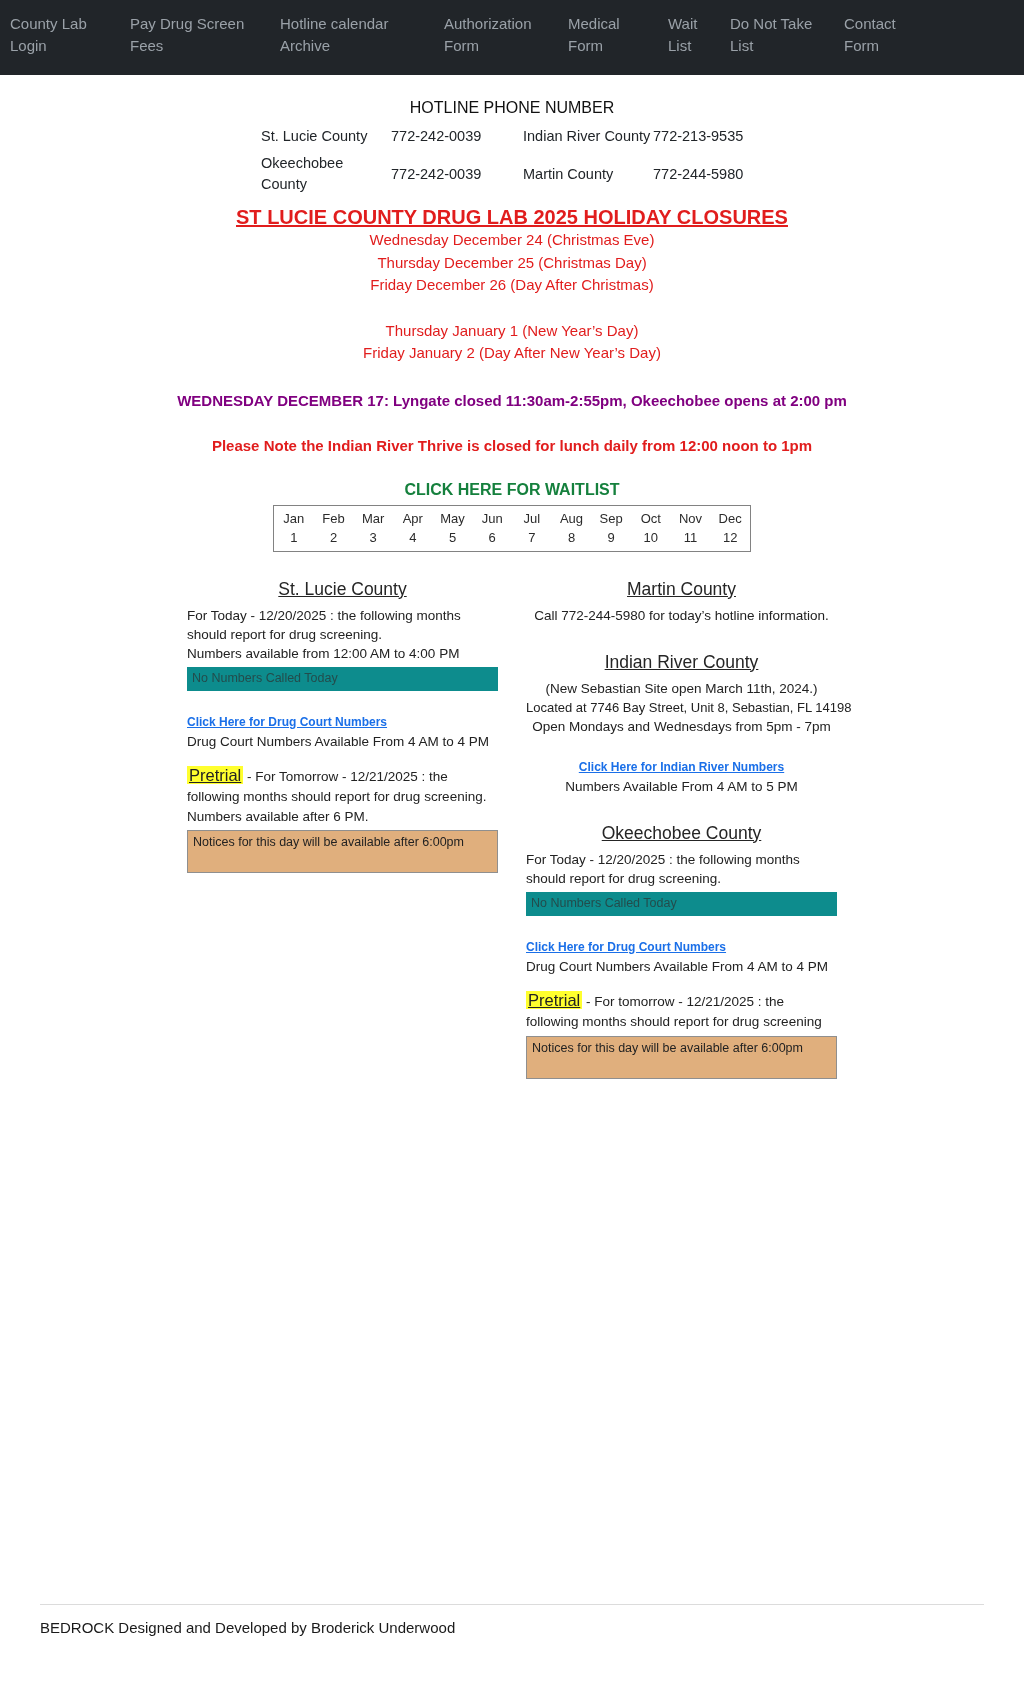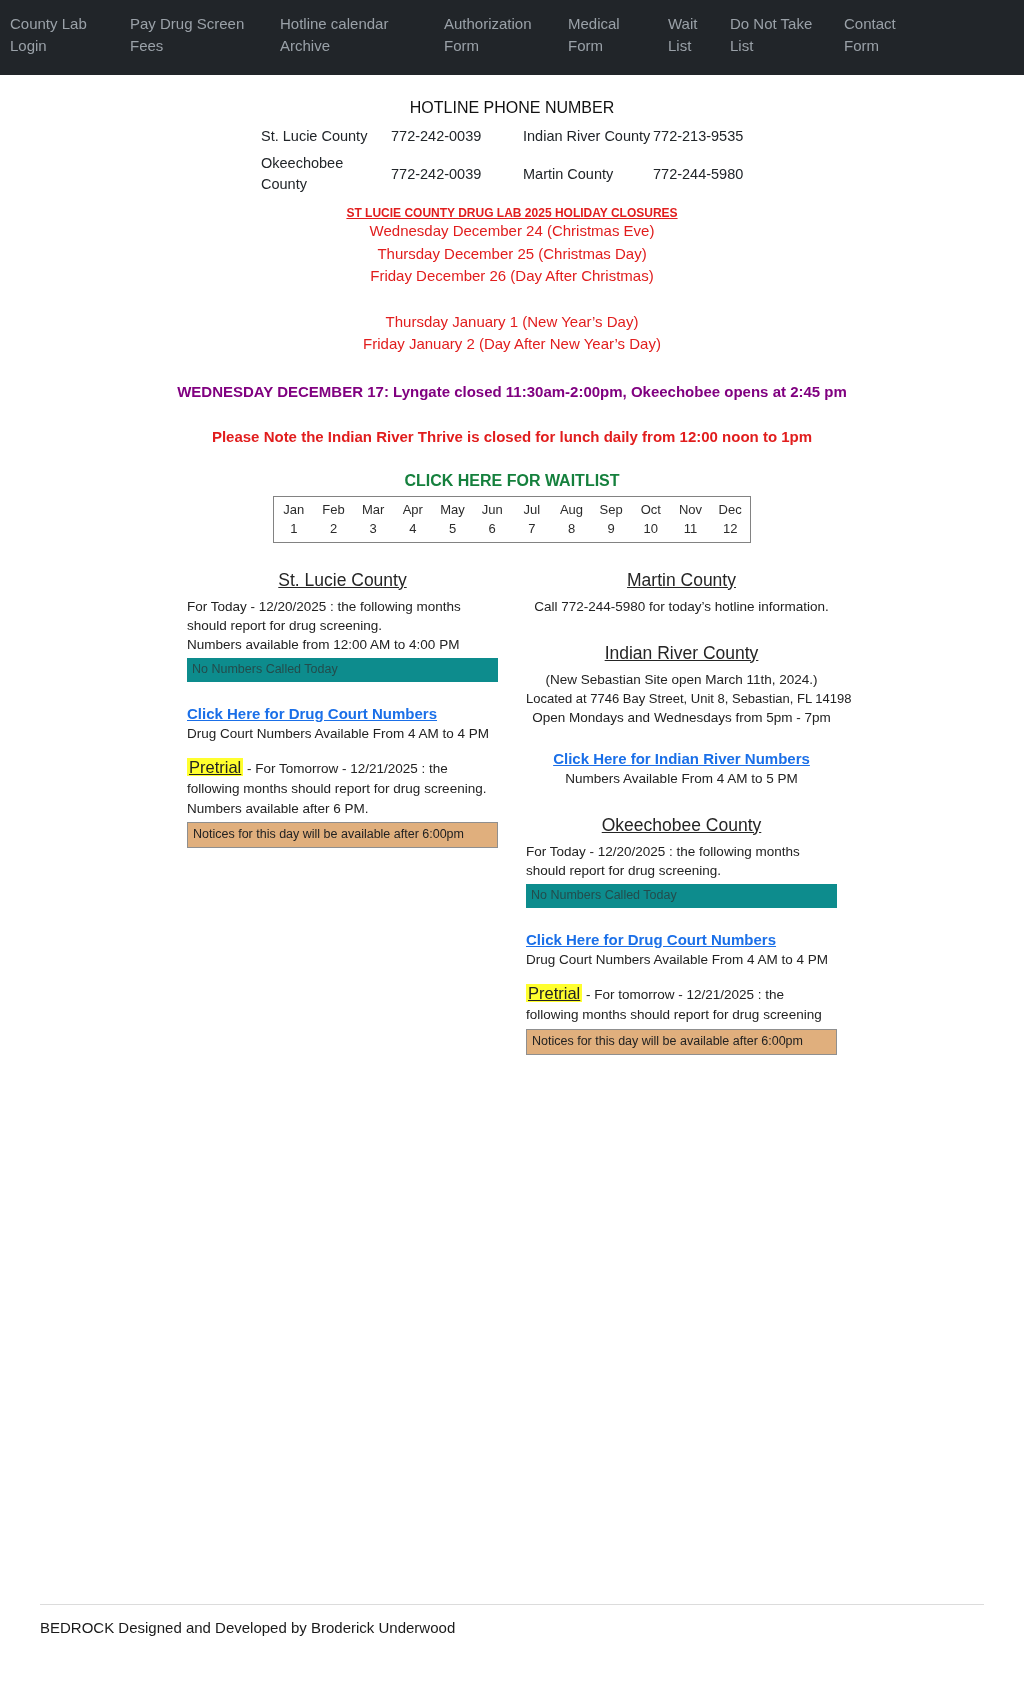--- a/index.html
+++ b/index.html
@@ -47,21 +47,21 @@
     grid-template-columns: 130px 132px 130px 110px;
     text-align: left;
     font-size: 14.5px;
     line-height: 21px;
     align-items: center;
     row-gap: 4px;
   }
   .phone-table > div { padding: 1px 0; }
 
   .closures { margin-top: 10px; color: #e11d1d; }
-  .closures-title { font-size: 12px; font-weight: bold; text-decoration: underline; }
+  .closures-title { font-size: 20px; font-weight: bold; text-decoration: underline; }
   .closure-line { font-size: 15px; line-height: 22.5px; }
   .closures-group2 { margin-top: 23px; }
 
   .note-purple {
     margin-top: 27px;
     color: #800080;
     font-weight: bold;
     font-size: 15px;
   }
   .note-red {
@@ -121,27 +121,27 @@
     color: #234c4c;
     font-size: 12.5px;
     padding: 2px 5px 3px;
   }
   .tan-bar {
     margin-top: 4px;
     background: #e0af7d;
     border: 1px solid #8f8f8f;
     color: #222;
     font-size: 12.5px;
-    padding: 2px 5px 3px;
+    padding: 2px 5px 20px;
   }
   .court-link {
     display: inline-block;
     margin-top: 22px;
     color: #1a6fe8;
-    font-size: 15px;
+    font-size: 12px;
     font-weight: bold;
     text-decoration: underline;
     cursor: pointer;
   }
   .pretrial-para { margin-top: 14px; line-height: 20px; }
   .pretrial {
     background: #ffff2e;
     color: #222;
     font-size: 16.5px;
     text-decoration: underline;
@@ -194,21 +194,21 @@
       <div class="closures-title">ST LUCIE COUNTY DRUG LAB 2025 HOLIDAY CLOSURES</div>
       <div class="closure-line">Wednesday December 24 (Christmas Eve)</div>
       <div class="closure-line">Thursday December 25 (Christmas Day)</div>
       <div class="closure-line">Friday December 26 (Day After Christmas)</div>
       <div class="closures-group2">
         <div class="closure-line">Thursday January 1 (New Year’s Day)</div>
         <div class="closure-line">Friday January 2 (Day After New Year’s Day)</div>
       </div>
     </div>
 
-    <div class="note-purple">WEDNESDAY DECEMBER 17: Lyngate closed 11:30am-2:00pm, Okeechobee opens at 2:45 pm</div>
+    <div class="note-purple">WEDNESDAY DECEMBER 17: Lyngate closed 11:30am-2:55pm, Okeechobee opens at 2:00 pm</div>
     <div class="note-red">Please Note the Indian River Thrive is closed for lunch daily from 12:00 noon to 1pm</div>
 
     <div>
       <span class="waitlist-link">CLICK HERE FOR WAITLIST</span>
     </div>
     <div class="month-table">
       <div class="m">Jan</div>
       <div class="m">Feb</div>
       <div class="m">Mar</div>
       <div class="m">Apr</div>

